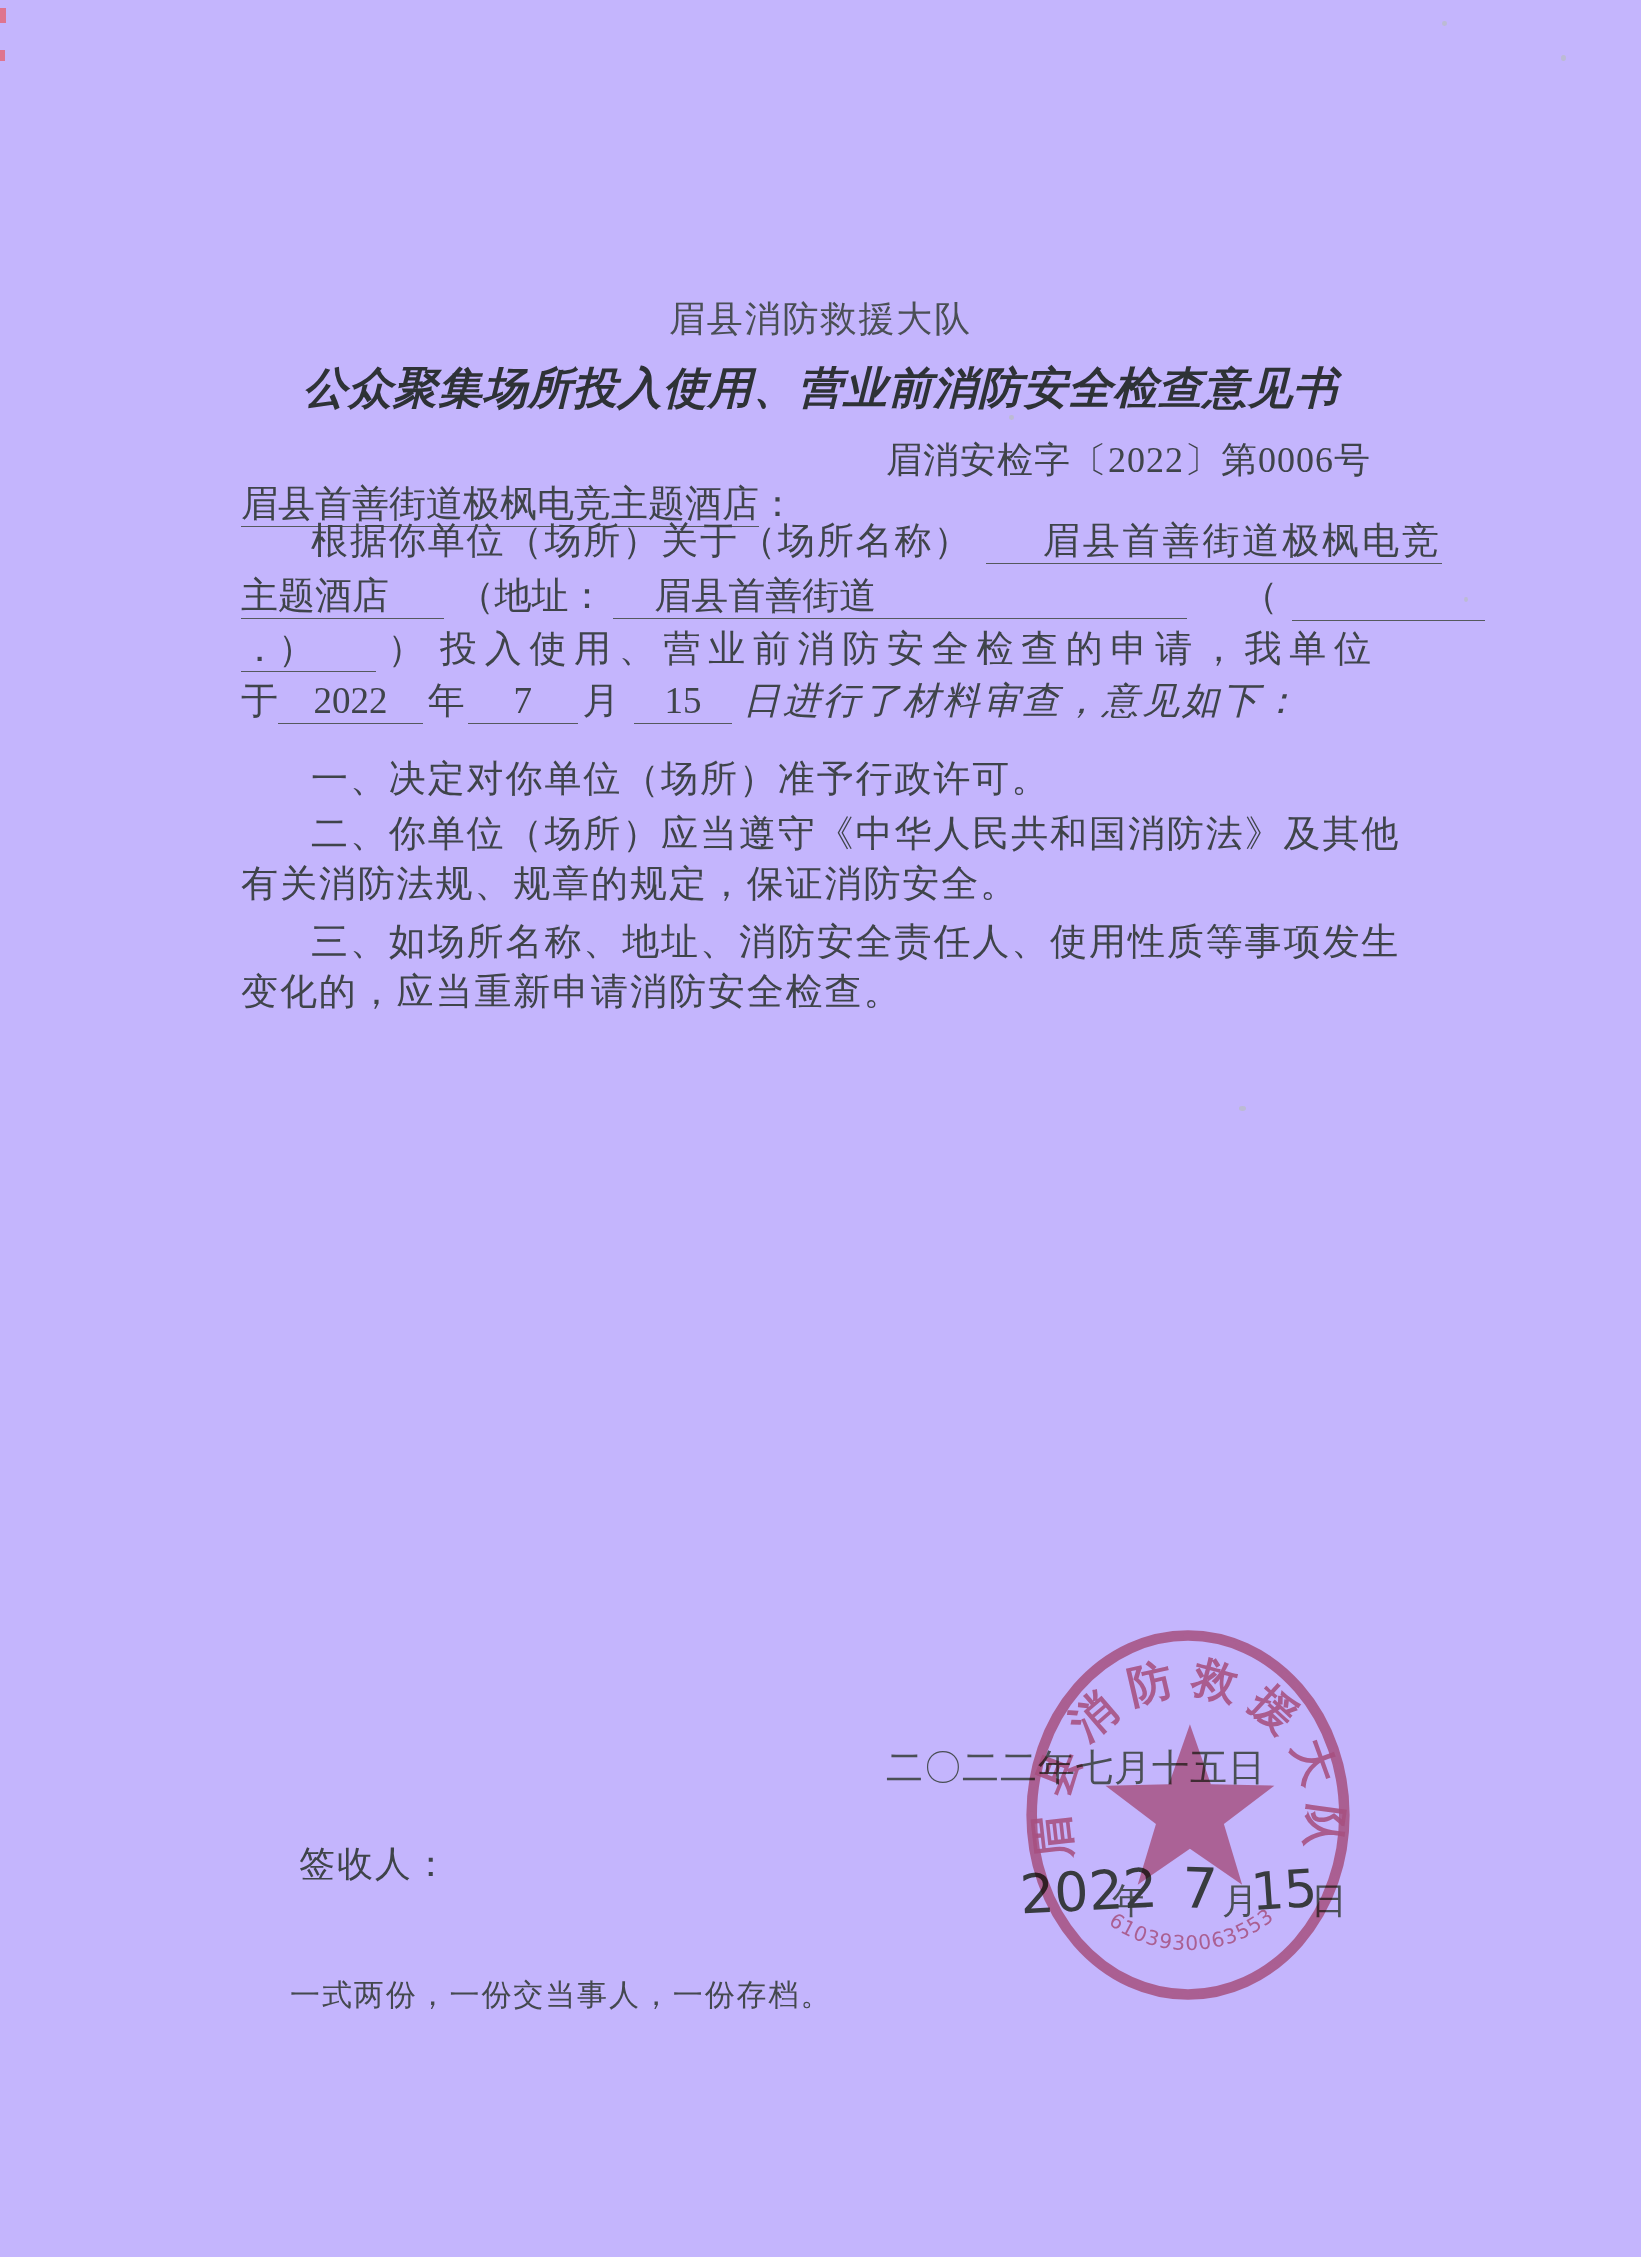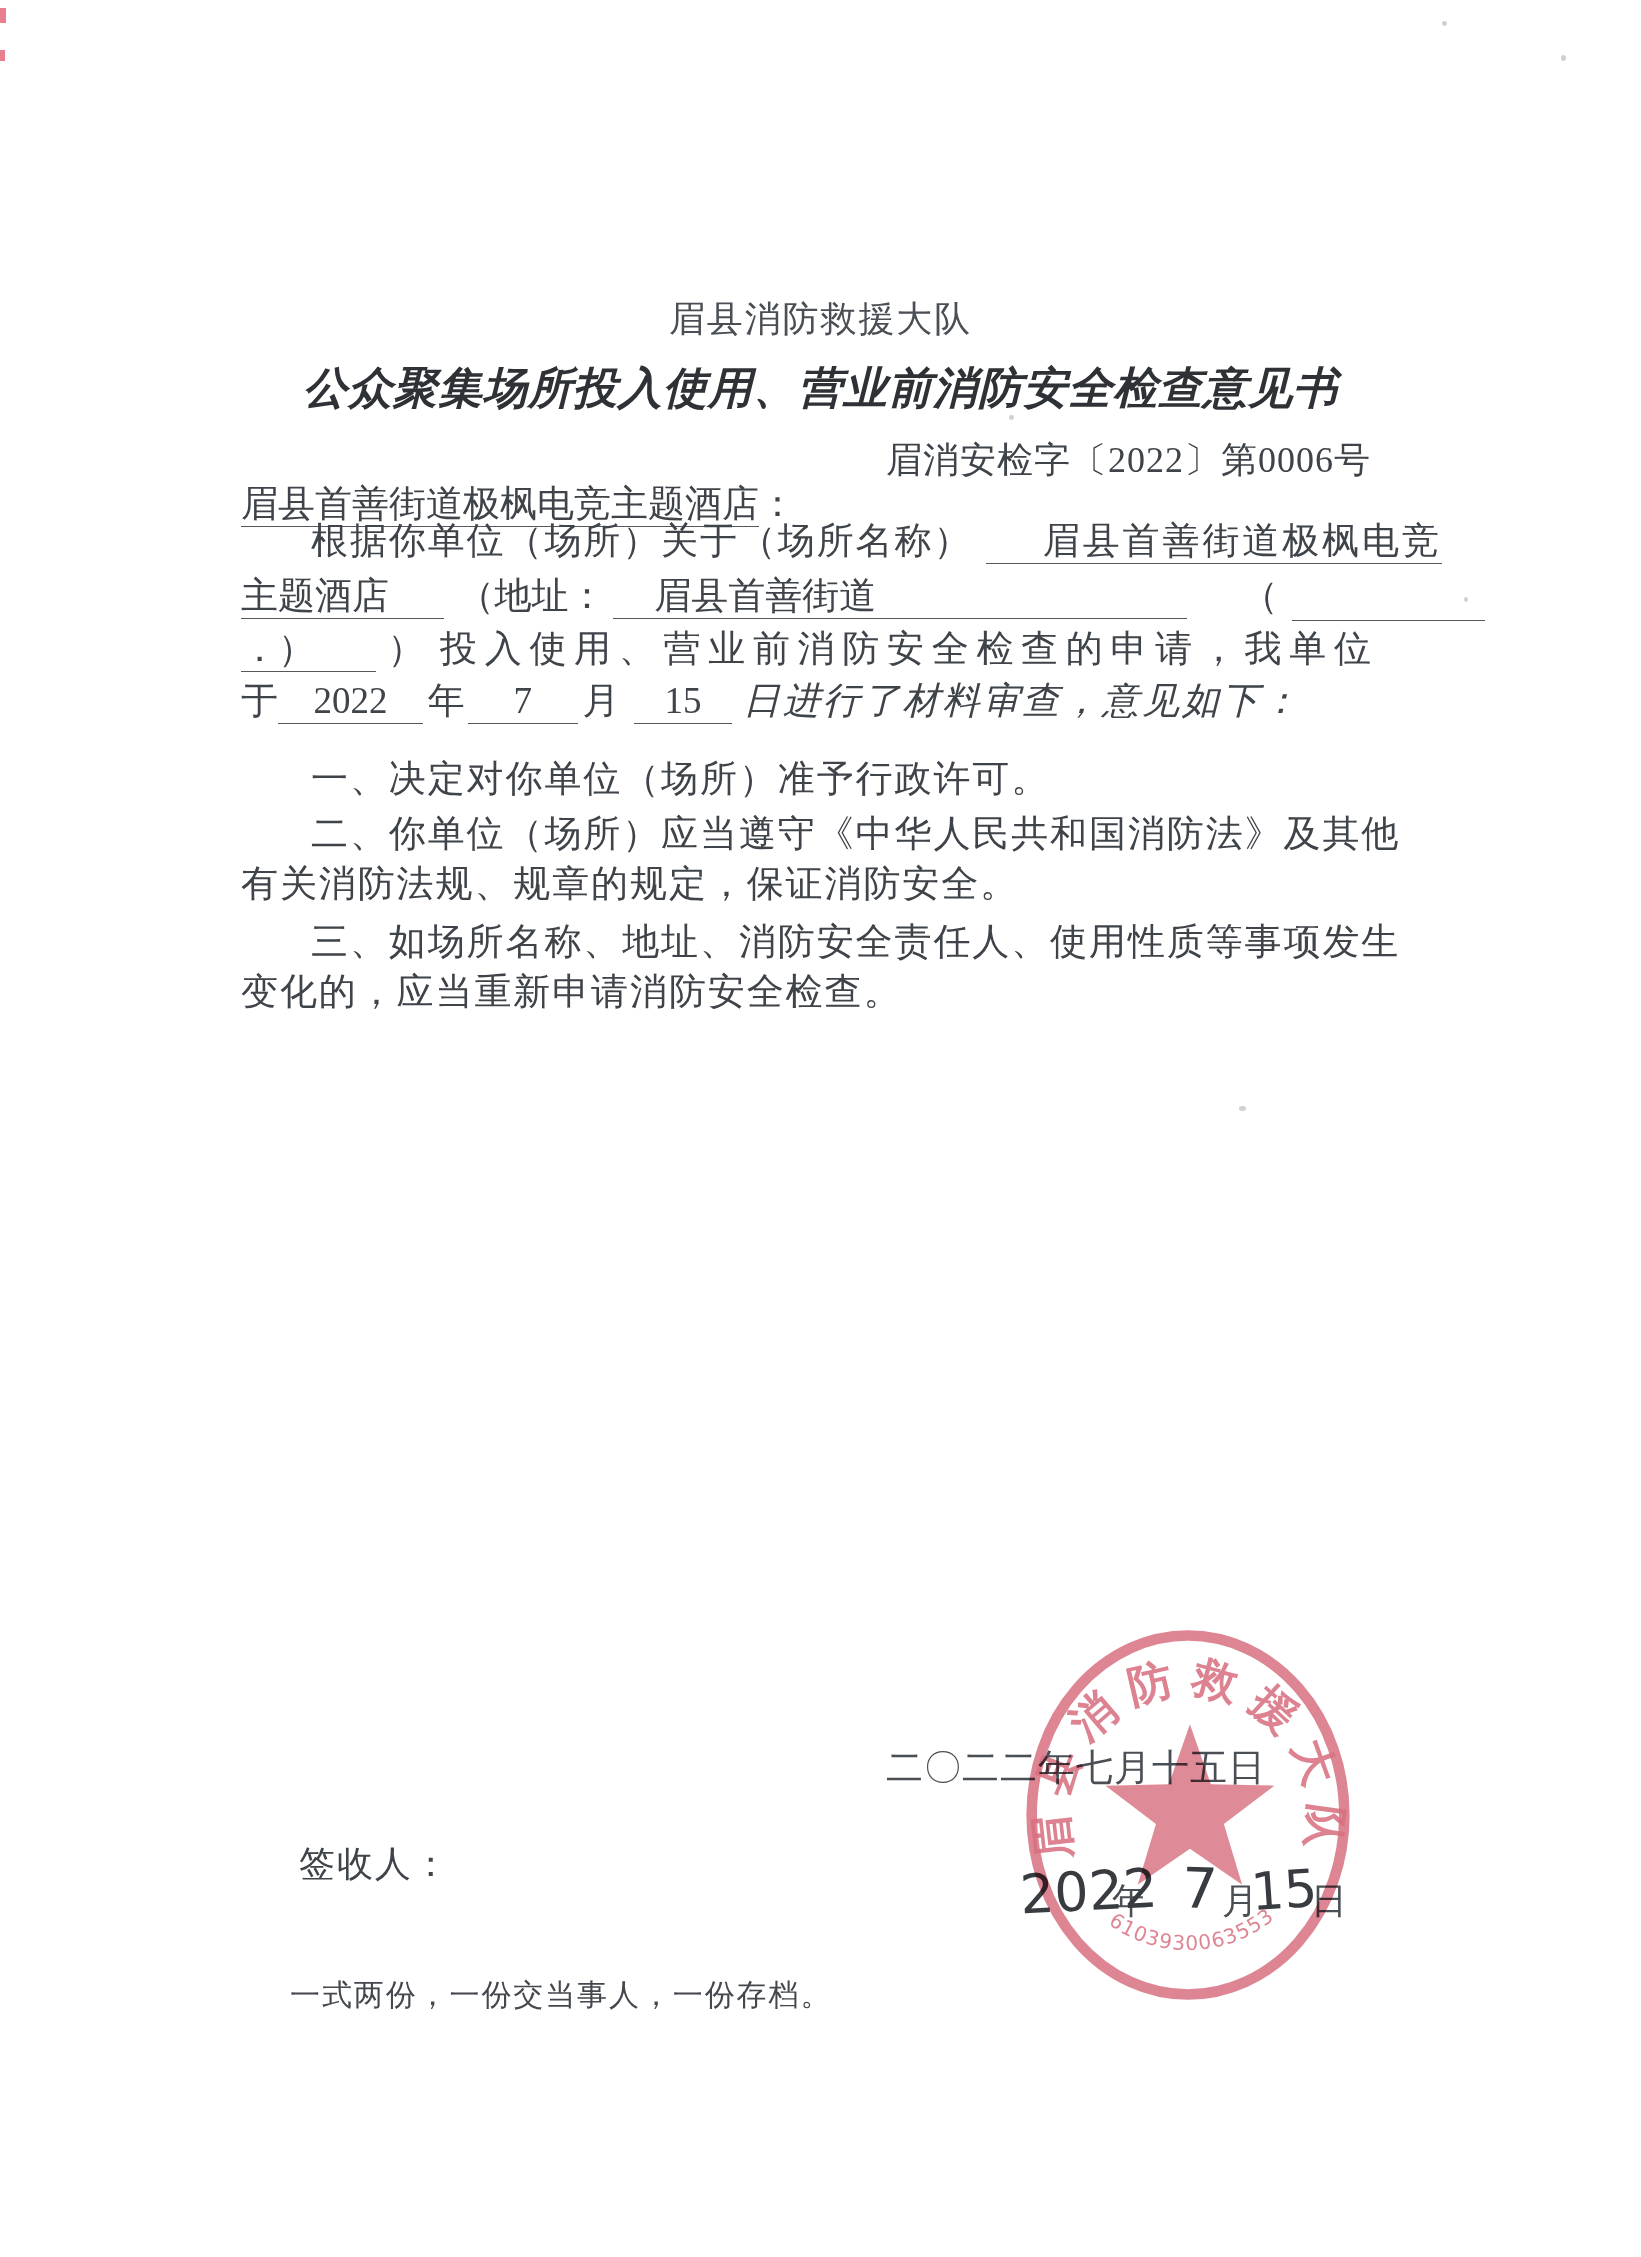--- a/index.html
+++ b/index.html
@@ -1,20 +1,20 @@
 <!DOCTYPE html>
 <html><head>
 <meta charset="utf-8">
 <style>
   html,body{margin:0;padding:0;background:#e8e8e8;}
   .page{
     position:relative;
     width:1641px;height:2257px;
     margin:0 auto;
-    background:#ffffff;
+    background:#c4b5fd;
     overflow:hidden;
     font-family:"Liberation Serif","DejaVu Serif",serif;
     color:#41464c;
   }
   .abs{position:absolute;white-space:nowrap;}
   .org{
     left:0;right:0;top:295px;text-align:center;
     font-size:36px;letter-spacing:1.9px;color:#4a4f55;
   }
   .title{

